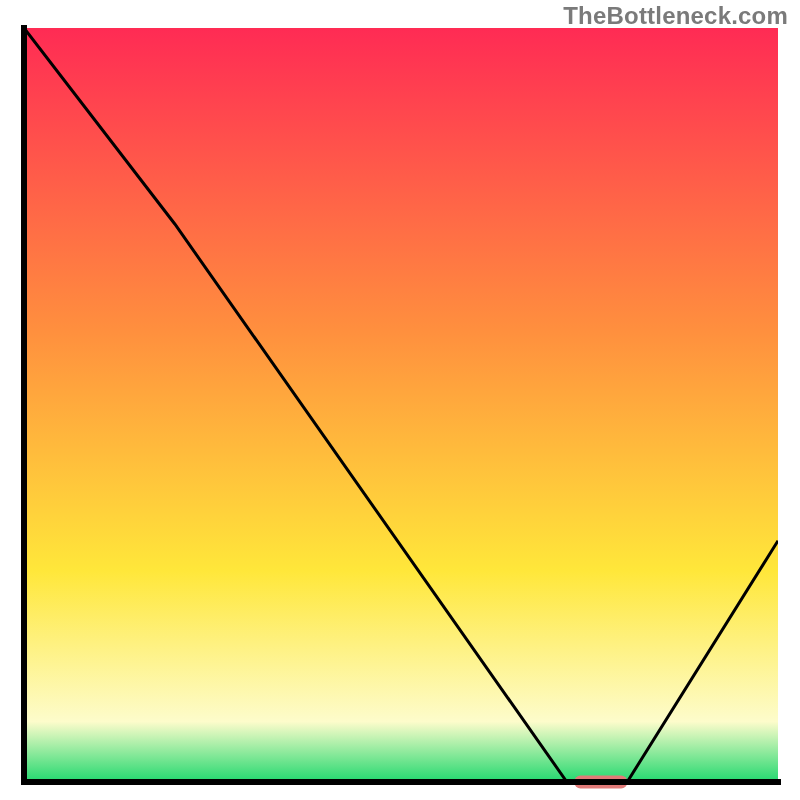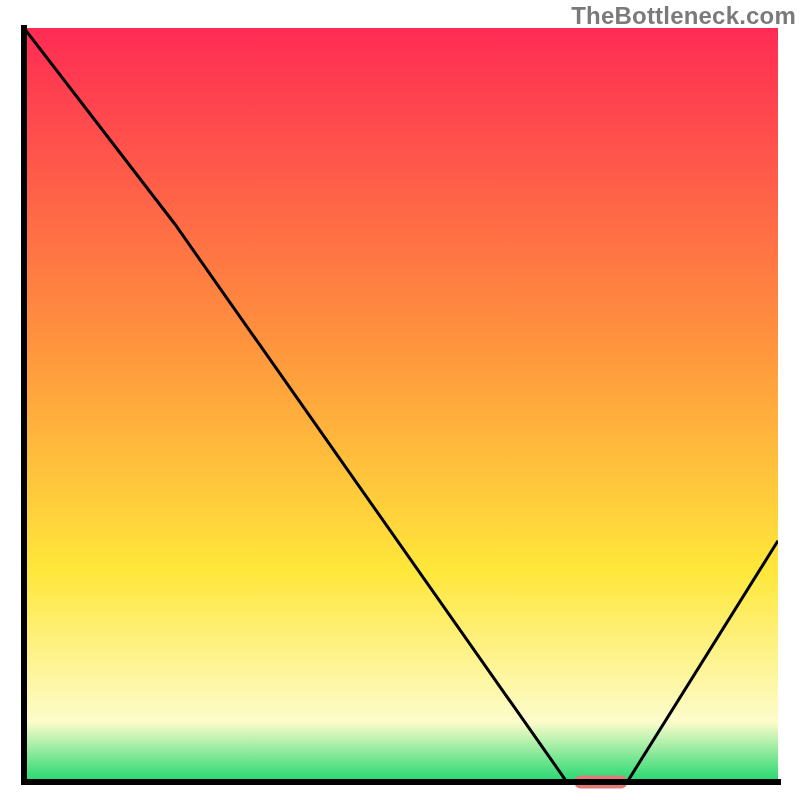--- a/index.html
+++ b/index.html
@@ -11,21 +11,21 @@
     font-family: Arial, Helvetica, sans-serif;
   }
   .wrap {
     position: relative;
     width: 800px;
     height: 800px;
   }
   .watermark {
     position: absolute;
     top: 2px;
-    right: 4px;
+    right: 12px;
     font-size: 24px;
     font-weight: 600;
     color: #7a7a7a;
     letter-spacing: 0.2px;
   }
   svg {
     display: block;
   }
 </style>
 </head>

